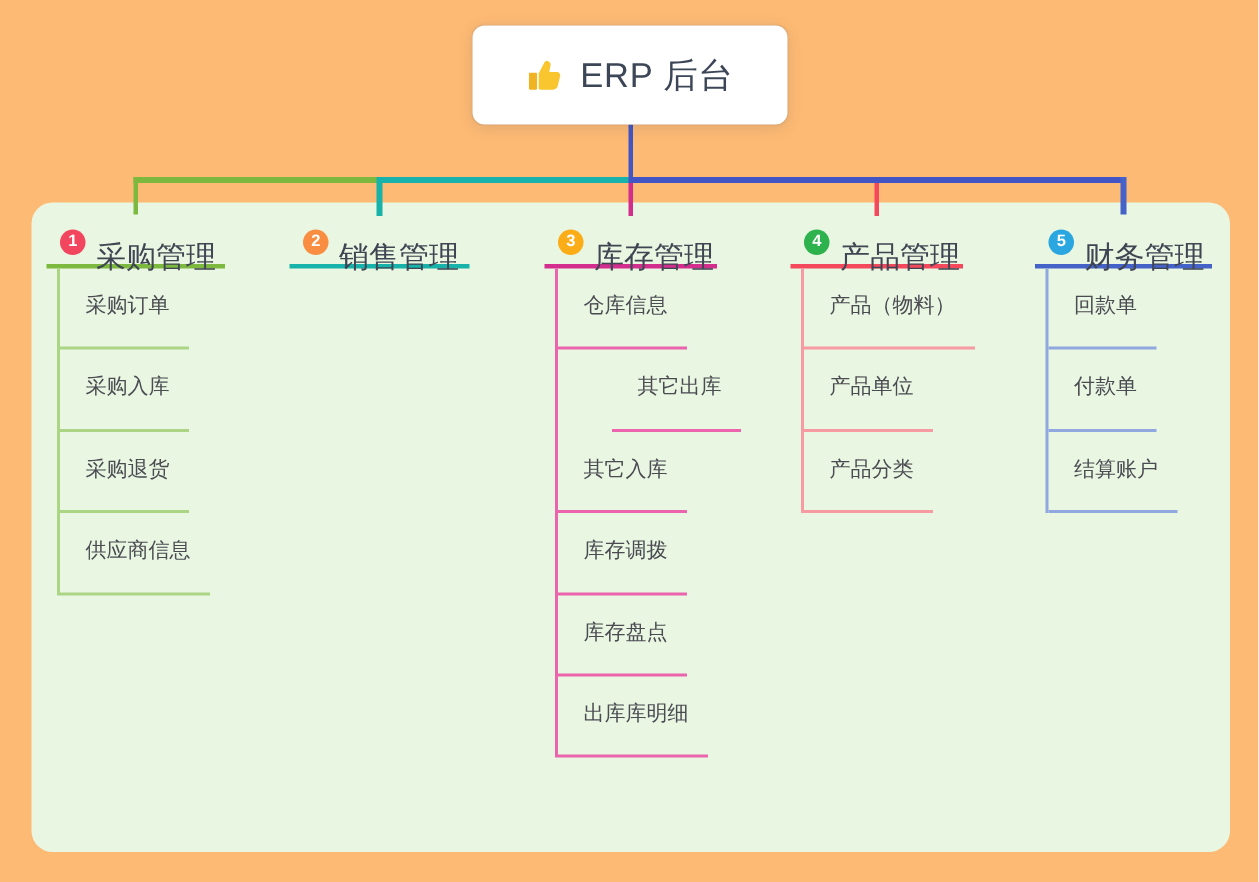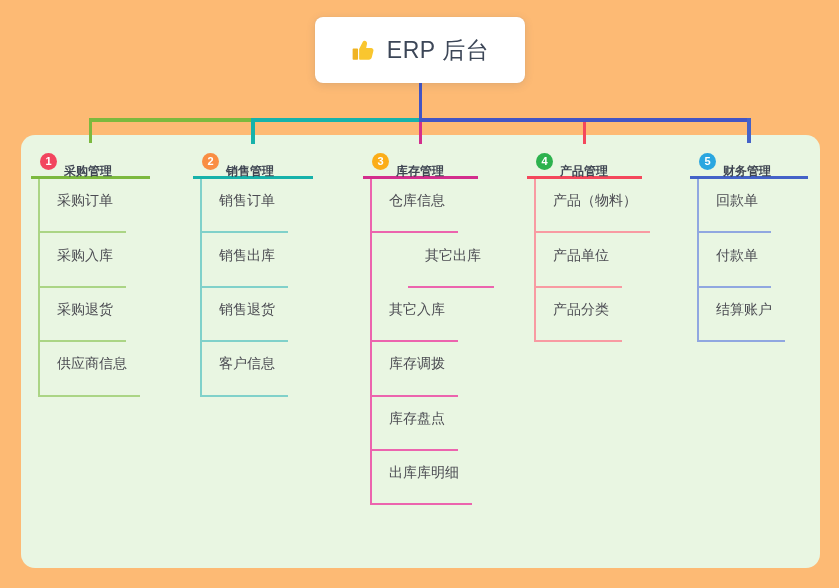--- a/index.html
+++ b/index.html
@@ -8,24 +8,24 @@
   #panel{position:absolute;left:21px;top:135px;width:799px;height:433px;background:#e9f6e2;border-radius:14px;}
   #root-card{position:absolute;left:315px;top:17px;width:210px;height:66px;background:#ffffff;border-radius:8px;
      box-shadow:0 2px 10px rgba(60,70,90,0.14), 0 0 1px rgba(60,70,90,0.18);
      display:flex;align-items:center;justify-content:center;gap:10px;z-index:3;}
   #root-card .root-title{font-size:23px;font-weight:500;color:#3c4657;letter-spacing:0.5px;}
   .line{position:absolute;z-index:1;}
   .branch-header{position:absolute;height:33px;box-sizing:border-box;display:flex;align-items:center;
      padding-left:9px;gap:7px;z-index:2;}
   .badge{width:17px;height:17px;border-radius:50%;color:#fff;font-size:11px;font-weight:700;
      display:flex;align-items:center;justify-content:center;flex:0 0 auto;}
-  .branch-label{font-size:12px;font-weight:700;color:#3f4552;white-space:nowrap;margin-top:20px;}
+  .branch-label{font-size:20px;font-weight:400;color:#3f4552;white-space:nowrap;margin-top:20px;}
   .children{position:absolute;z-index:2;}
-  .child{box-sizing:border-box;height:54.4px;display:flex;align-items:center;
-     padding:0 13px 8px 17px;width:max-content;}
+  .child{box-sizing:border-box;height:54.4px;display:flex;align-items:flex-start;
+     padding:16px 13px 8px 17px;width:max-content;}
   .child span{font-size:14px;color:#4b4b52;white-space:nowrap;}
 </style>
 </head>
 <body>
 
 <div id="stage">
   <div id="panel"></div>
 
   <div id="root-card">
     <span style="display:flex;">
@@ -60,34 +60,20 @@
       <div class="child" style="border-bottom: 2px solid rgb(171, 213, 133);">
         <span>采购退货</span>
       </div>
       <div class="child" style="border-bottom: 2px solid rgb(171, 213, 133);">
         <span>供应商信息</span>
       </div>
     </div>
     <div class="branch-header" style="left: 193px; top: 146px; width: 120px; border-bottom: 3px solid rgb(23, 178, 170);">
       <span class="badge" style="background: rgb(249, 142, 67);">2</span>
       <span class="branch-label">销售管理</span>
-    </div>
-  <div class="children" style="left: 200px; top: 179px; border-left: 2px solid rgb(128, 209, 202);">
-      <div class="child" style="border-bottom: 2px solid rgb(128, 209, 202);">
-        <span>销售订单</span>
-      </div>
-      <div class="child" style="border-bottom: 2px solid rgb(128, 209, 202);">
-        <span>销售出库</span>
-      </div>
-      <div class="child" style="border-bottom: 2px solid rgb(128, 209, 202);">
-        <span>销售退货</span>
-      </div>
-      <div class="child" style="border-bottom: 2px solid rgb(128, 209, 202);">
-        <span>客户信息</span>
-      </div>
     </div>
     <div class="branch-header" style="left: 363px; top: 146px; width: 115px; border-bottom: 3px solid rgb(211, 46, 141);">
       <span class="badge" style="background: rgb(251, 173, 24);">3</span>
       <span class="branch-label">库存管理</span>
     </div>
   <div class="children" style="left: 370px; top: 179px; border-left: 2px solid rgb(236, 100, 174);">
       <div class="child" style="border-bottom: 2px solid rgb(236, 100, 174);">
         <span>仓库信息</span>
       </div>
       <div class="child" style="border-bottom: 2px solid rgb(236, 100, 174); margin-left: 36px;">

